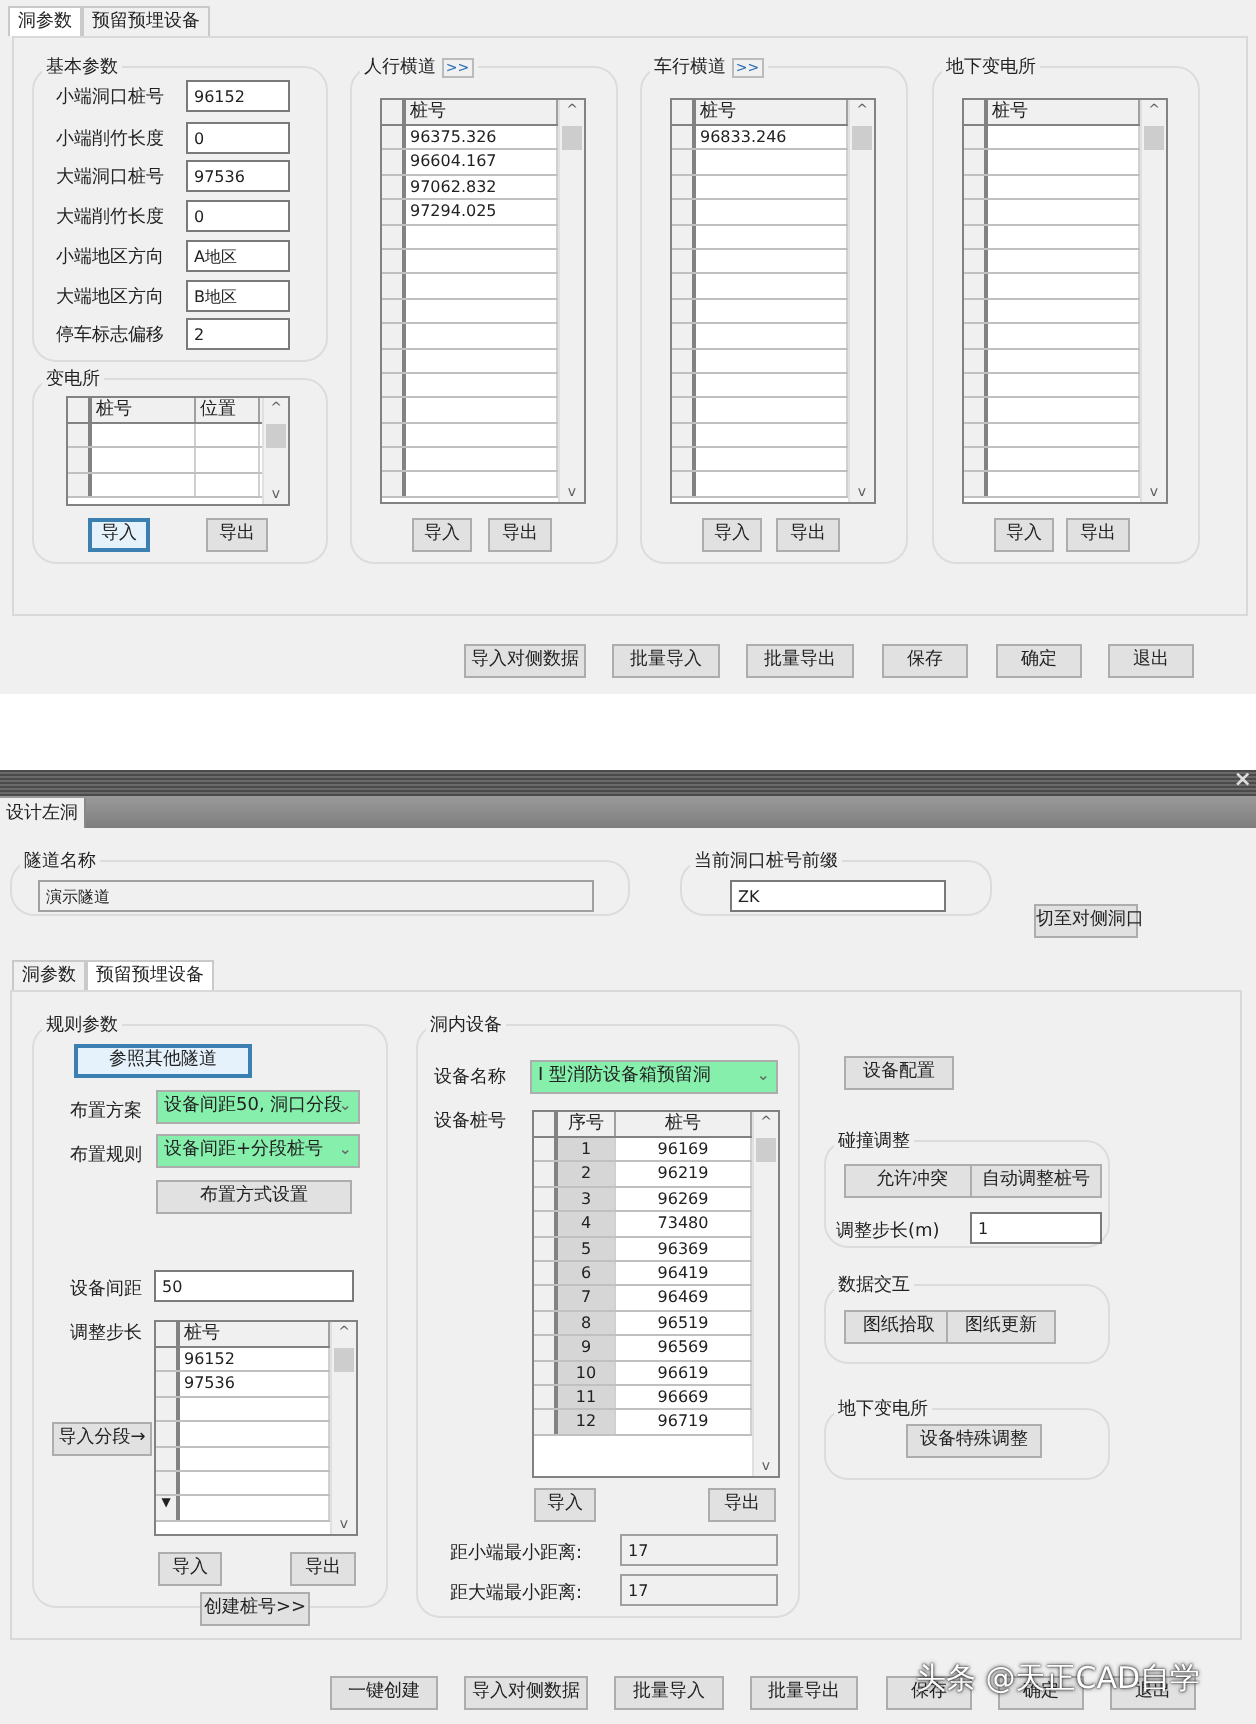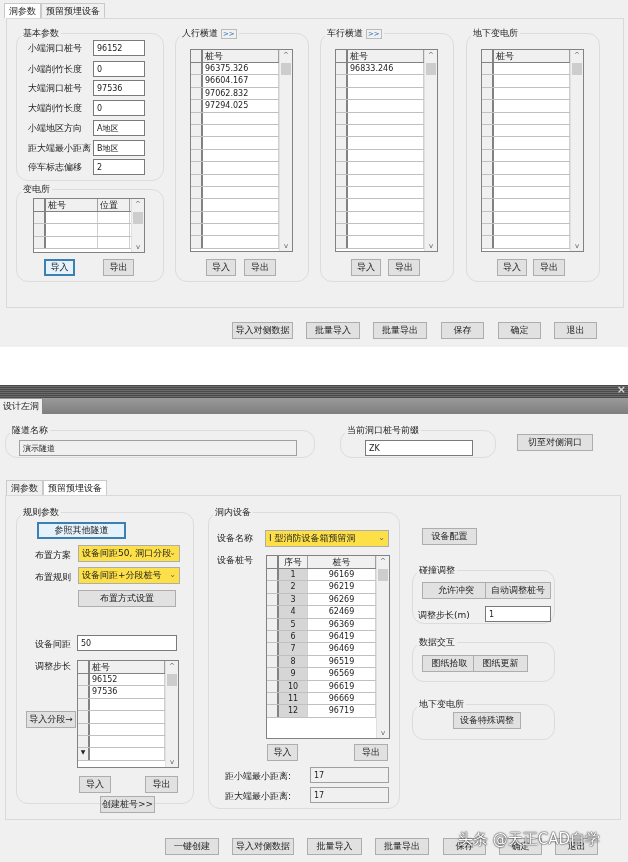--- a/index.html
+++ b/index.html
@@ -9,21 +9,21 @@
 .tabs{position:absolute;display:flex}
 .tab{padding:2px 4px;font-size:9px;border:1px solid #c9c9c9;border-bottom:none;background:#f0f0f0;height:15px;line-height:11px}
 .tab.active{background:#fff}
 .group{position:absolute;border:1px solid #dcdcdc;border-radius:12px}
 .group-title{position:absolute;top:-7px;left:4px;background:#f0f0f0;padding:0 2px;font-size:9px}
 .lbl{position:absolute;font-size:9px;white-space:nowrap}
 .inp{position:absolute;background:#fff;border:1px solid #7a7a7a;font-size:8px;padding:2px 3px;height:16px;line-height:11px;white-space:nowrap;overflow:hidden}
 .inp.ro{background:#f0f0f0;border-color:#a0a0a0}
 .btn{position:absolute;background:#e1e1e1;border:1px solid #adadad;font-size:9px;text-align:center;line-height:14px;height:17px;white-space:nowrap;cursor:pointer}
 .btn.focus{border:2px solid #3c7fb1;background:#e5f1fb;line-height:12px}
-.sel{position:absolute;background:#fde047;border:1px solid #adadad;font-size:9px;height:17px;line-height:14px;padding-left:3px;white-space:nowrap;overflow:hidden}
+.sel{position:absolute;background:#86efac;border:1px solid #adadad;font-size:9px;height:17px;line-height:14px;padding-left:3px;white-space:nowrap;overflow:hidden}
 .sel .arrow{position:absolute;right:3px;top:0;color:#666;font-size:8px}
 .grid{position:absolute;border:1px solid #828282;background:#fff;overflow:hidden}
 .grid .hdr{display:flex;height:13px;border-bottom:1px solid #828282;background:#f0f0f0}
 .grid .rh{width:12px;border-right:2px solid #828282;background:#f0f0f0;flex:none}
 .grid .hc{border-right:1px solid #a0a0a0;font-size:9px;line-height:12px;padding-left:2px;flex:1;overflow:hidden}
 .grid .row{display:flex;height:12.4px;border-bottom:1px solid #c0c0c0}
 .grid .cell{flex:1;font-size:8px;line-height:11px;padding-left:2px;border-right:1px solid #d0d0d0;white-space:nowrap;overflow:hidden}
 .grid .cell.c{text-align:center;padding-left:0}
 .grid .cell.gray{background:#d6d6d6;flex:none}
 .vscroll{position:absolute;top:0;right:0;bottom:0;width:13px;background:#f0f0f0;border-left:1px solid #e0e0e0}
@@ -48,21 +48,21 @@
   <span class="lbl" style="left:28px;top:42px">小端洞口桩号</span>
   <div class="inp" style="left:93px;top:40px;width:52px">96152</div>
   <span class="lbl" style="left:28px;top:63px">小端削竹长度</span>
   <div class="inp" style="left:93px;top:61px;width:52px">0</div>
   <span class="lbl" style="left:28px;top:82px">大端洞口桩号</span>
   <div class="inp" style="left:93px;top:80px;width:52px">97536</div>
   <span class="lbl" style="left:28px;top:102px">大端削竹长度</span>
   <div class="inp" style="left:93px;top:100px;width:52px">0</div>
   <span class="lbl" style="left:28px;top:122px">小端地区方向</span>
   <div class="inp" style="left:93px;top:120px;width:52px">A地区</div>
-  <span class="lbl" style="left:28px;top:142px">距大端最小距离</span>
+  <span class="lbl" style="left:28px;top:142px">大端地区方向</span>
   <div class="inp" style="left:93px;top:140px;width:52px">B地区</div>
   <span class="lbl" style="left:28px;top:161px">停车标志偏移</span>
   <div class="inp" style="left:93px;top:159px;width:52px">2</div>
 
   <div class="group" style="left:16px;top:189px;width:148px;height:93px;">
     <span class="group-title">变电所</span>
   </div>
   <div class="grid" style="left:33px;top:198px;width:112px;height:55px;">
     <div class="hdr">
         <div class="rh"></div>
@@ -390,21 +390,21 @@
 
   <div class="group" style="left:5px;top:16px;width:310px;height:28px;">
     <span class="group-title">隧道名称</span>
   </div>
   <div class="inp ro" style="left:19px;top:26px;width:278px">演示隧道</div>
 
   <div class="group" style="left:340px;top:16px;width:156px;height:28px;">
     <span class="group-title">当前洞口桩号前缀</span>
   </div>
   <div class="inp" style="left:365px;top:26px;width:108px">ZK</div>
-  <div class="btn" style="left:517px;top:20px;width:76px">切至对侧洞口</div>
+  <div class="btn" style="left:517px;top:38px;width:52px">切至对侧洞口</div>
 
   <div class="tabs" style="left:6px;top:66px;">
     <div class="tab">洞参数</div>
     <div class="tab active">预留预埋设备</div>
   </div>
   <div class="abs" style="left:5px;top:81px;width:616px;height:325px;border:1px solid #d9d9d9;"></div>
 
   <div class="group" style="left:16px;top:98px;width:178px;height:292px;">
     <span class="group-title">规则参数</span>
   </div>
@@ -496,21 +496,21 @@
       </div>
     <div class="row">
         <div class="rh"></div>
         <div class="cell c gray" style="width:29px">3</div>
         <div class="cell c">96269</div>
         <div style="width:13px"></div>
       </div>
     <div class="row">
         <div class="rh"></div>
         <div class="cell c gray" style="width:29px">4</div>
-        <div class="cell c">62469</div>
+        <div class="cell c">73480</div>
         <div style="width:13px"></div>
       </div>
     <div class="row">
         <div class="rh"></div>
         <div class="cell c gray" style="width:29px">5</div>
         <div class="cell c">96369</div>
         <div style="width:13px"></div>
       </div>
     <div class="row">
         <div class="rh"></div>

